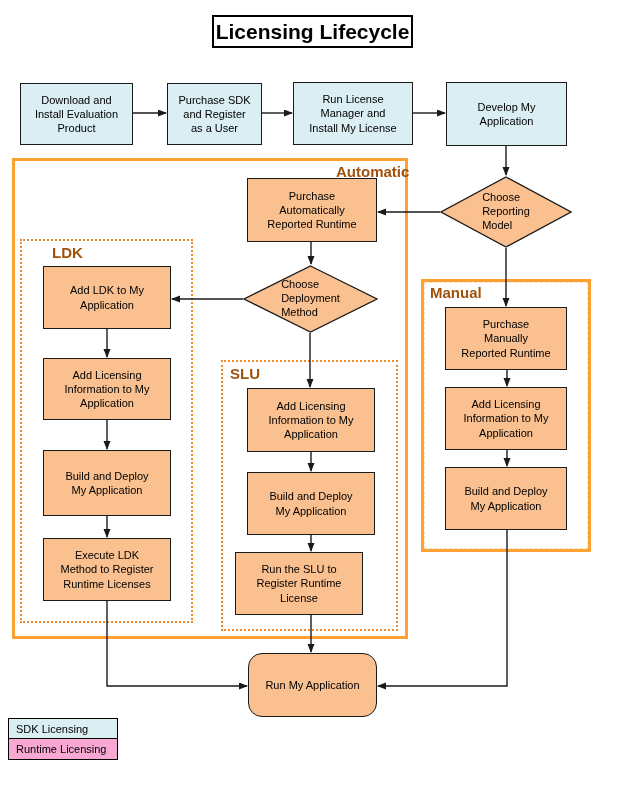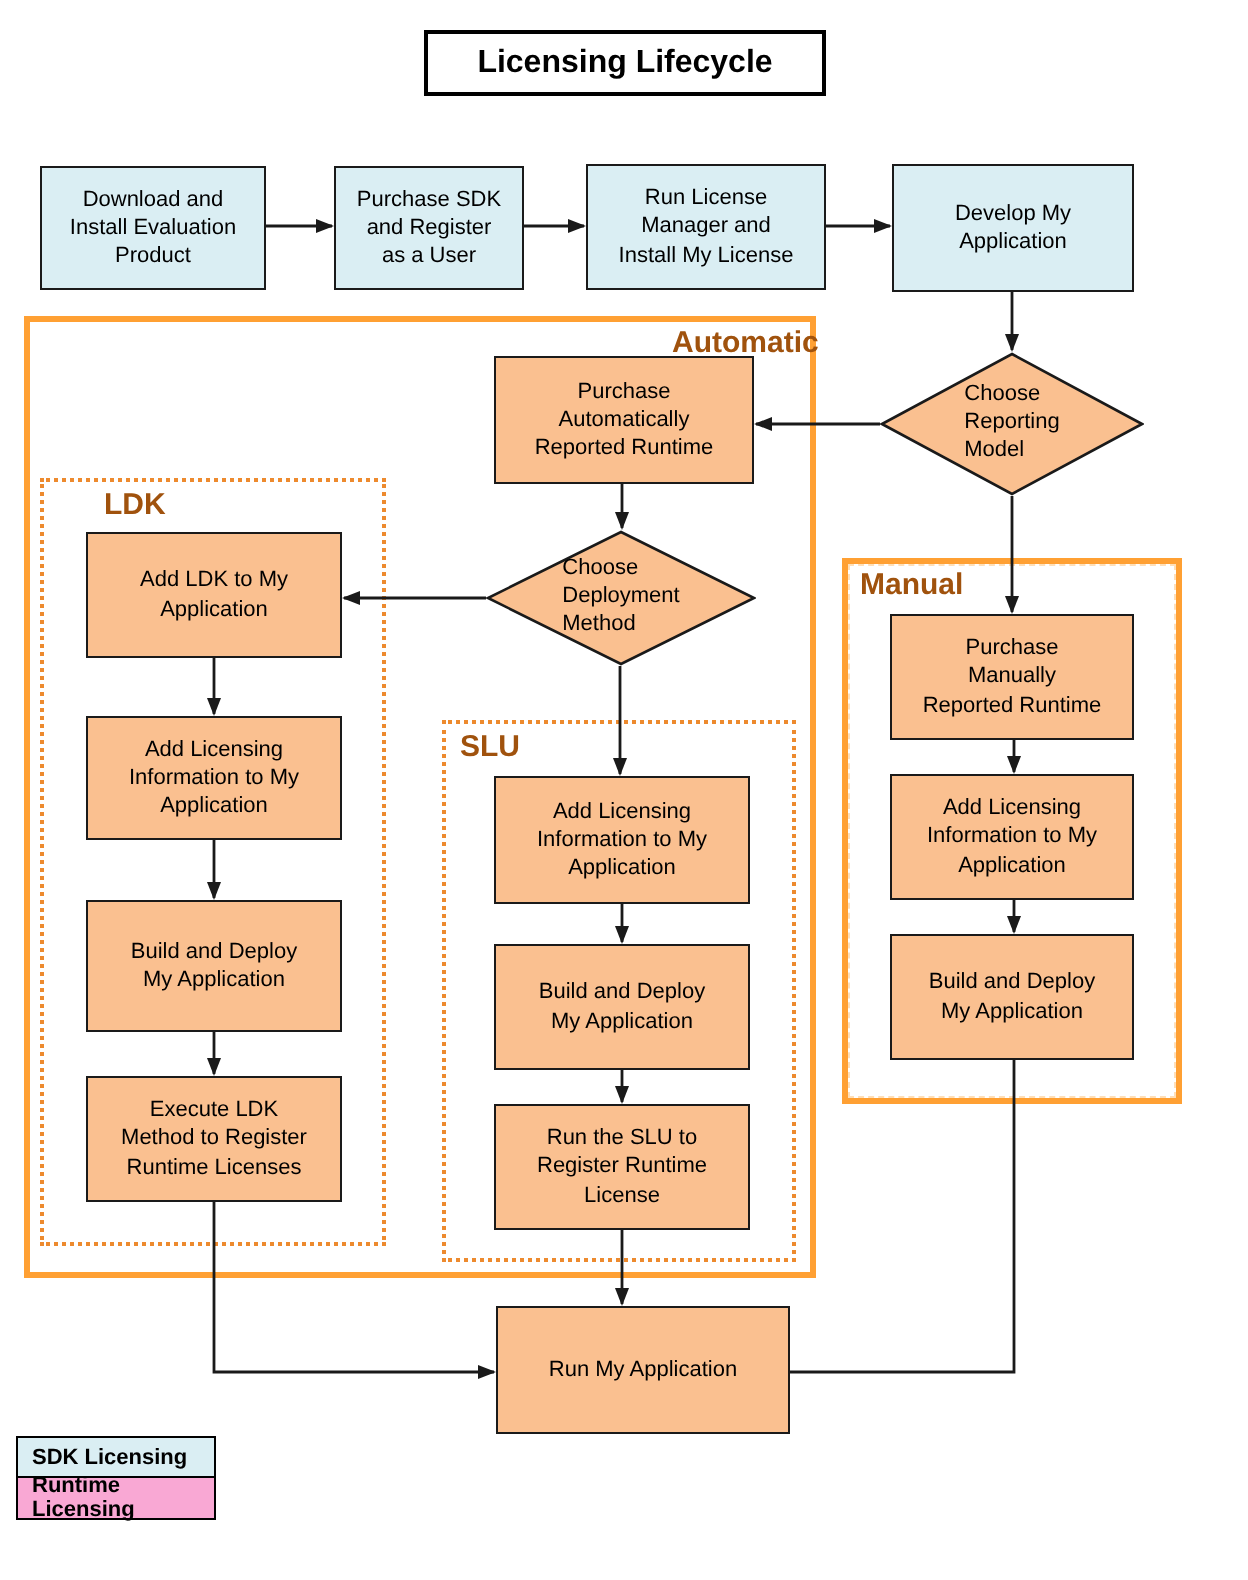--- a/index.html
+++ b/index.html
@@ -4,43 +4,43 @@
 <style>
   html,body { margin:0; padding:0; background:#fff; }
   .canvas {
     position:relative; width:624px; height:790px; background:#fff;
     font-family:"Liberation Sans", sans-serif; overflow:hidden;
   }
   .title-box {
     position:absolute; left:212px; top:15px; width:201px; height:33px;
     border:2px solid #000; box-sizing:border-box; background:#fff;
     display:flex; align-items:center; justify-content:center;
-    font-size:16px; font-weight:600; color:#000; z-index:3;
+    font-size:21px; font-weight:600; color:#000; z-index:3;
   }
   .group { position:absolute; box-sizing:border-box; z-index:1; background:transparent; }
   .group.solid  { border-style:solid;  border-width:3px; }
   .group.dotted { border-style:dotted; border-width:2px; }
   .group .inner-dash { position:absolute; inset:0; border:1px dashed #FFDFB8; pointer-events:none; }
   .group-label { position:absolute; font-size:15px; font-weight:bold; z-index:2; }
   .edges { position:absolute; left:0; top:0; z-index:2; }
   .node {
     position:absolute; box-sizing:border-box; border:1px solid #1a1a1a;
     display:flex; align-items:center; justify-content:center; text-align:center;
     white-space:pre-line; font-size:11px; line-height:1.3; color:#000; z-index:3;
   }
   .diamond { position:absolute; z-index:3; }
   .diamond svg { position:absolute; left:0; top:0; }
   .diamond .dlabel {
     position:absolute; inset:0; display:flex; align-items:center; justify-content:center;
     text-align:left; white-space:pre-line; font-size:11px; line-height:1.25; color:#000;
   }
   .legend { position:absolute; left:8px; top:718px; z-index:3; }
   .legend-row {
-    width:100px; height:21px; box-sizing:border-box; border:1px solid #000;
-    display:flex; align-items:center; padding-left:7px; font-size:11px; color:#000;font-weight:bold;
+    width:110px; height:21px; box-sizing:border-box; border:1px solid #000;
+    display:flex; align-items:center; padding-left:7px; font-size:11px; color:#000;
   }
   .legend-row + .legend-row { margin-top:-1px; height:22px; }
 </style>
 </head>
 <body>
 
 <div class="canvas">
   <div class="title-box">Licensing Lifecycle</div>
   <div id="groups-layer">
       <div class="group solid" style="left: 12px; top: 158px; width: 396px; height: 481px; border-color: rgb(255, 160, 51);"></div>
@@ -119,30 +119,30 @@
       <div class="node runtime" style="left: 43px; top: 450px; width: 128px; height: 66px; background: rgb(250, 192, 144);">Build and Deploy
 My Application</div>
       <div class="node runtime" style="left: 43px; top: 538px; width: 128px; height: 63px; background: rgb(250, 192, 144);">Execute LDK
 Method to Register
 Runtime Licenses</div>
       <div class="node runtime" style="left: 247px; top: 388px; width: 128px; height: 64px; background: rgb(250, 192, 144);">Add Licensing
 Information to My
 Application</div>
       <div class="node runtime" style="left: 247px; top: 472px; width: 128px; height: 63px; background: rgb(250, 192, 144);">Build and Deploy
 My Application</div>
-      <div class="node runtime" style="left: 247px; top: 552px; width: 128px; height: 63px; background: rgb(250, 192, 144);">Run the SLU to
+      <div class="node runtime" style="left: 235px; top: 552px; width: 128px; height: 63px; background: rgb(250, 192, 144);">Run the SLU to
 Register Runtime
 License</div>
       <div class="node runtime" style="left: 445px; top: 307px; width: 122px; height: 63px; background: rgb(250, 192, 144);">Purchase
 Manually
 Reported Runtime</div>
       <div class="node runtime" style="left: 445px; top: 387px; width: 122px; height: 63px; background: rgb(250, 192, 144);">Add Licensing
 Information to My
 Application</div>
       <div class="node runtime" style="left: 445px; top: 467px; width: 122px; height: 63px; background: rgb(250, 192, 144);">Build and Deploy
 My Application</div>
-      <div class="node runtime" style="left: 248px; top: 653px; width: 147px; height: 64px; background: rgb(250, 192, 144);">Run My Application</div>
+      <div class="node runtime" style="left: 248px; top: 653px; width: 129px; height: 64px; background: rgb(250, 192, 144); border-radius: 14px;">Run My Application</div>
     </div>
   <div class="legend" id="legend">
       <div class="legend-row" style="background: rgb(218, 238, 243);">SDK Licensing</div>
       <div class="legend-row" style="background: #f9a8d4;">Runtime Licensing</div>
     </div>
 </div>
 
 </body></html>

